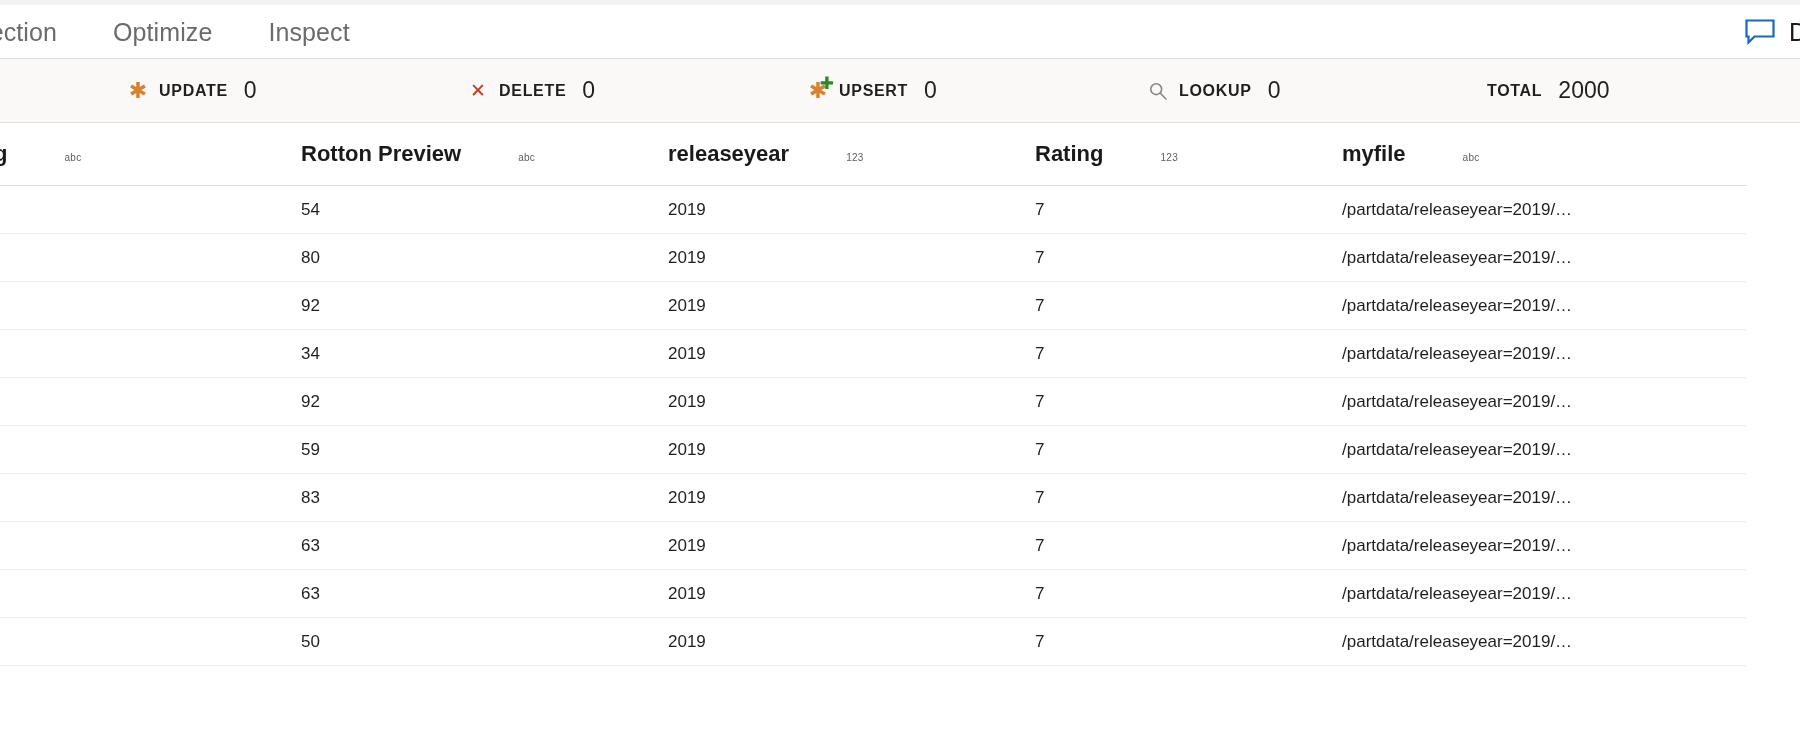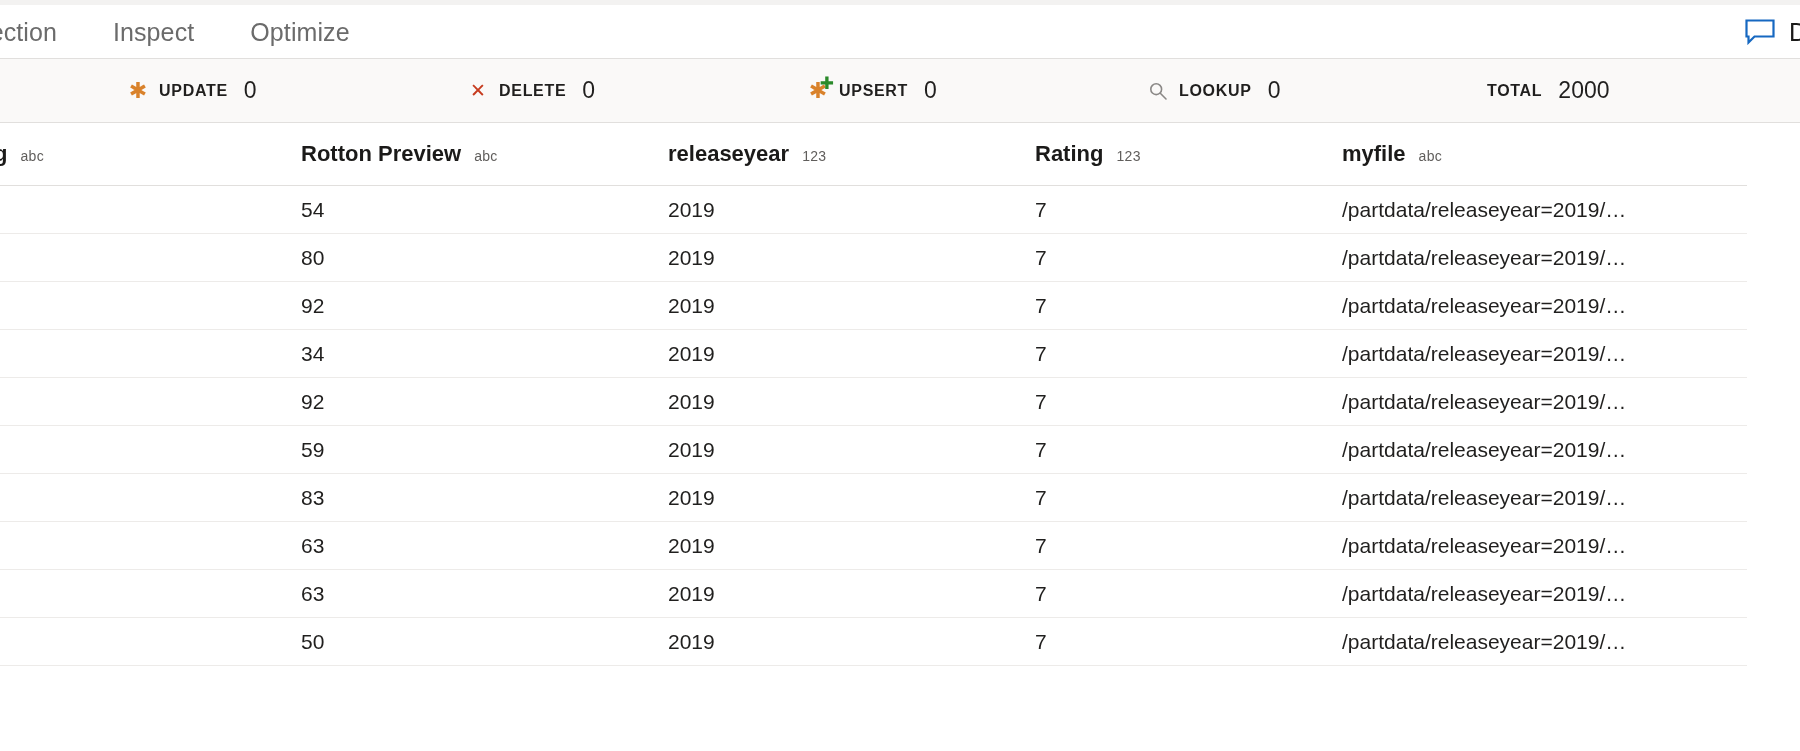--- a/index.html
+++ b/index.html
@@ -217,30 +217,31 @@
     align-items: baseline;
     gap: 13px;
   }
   .col-title {
     font-size: 22px;
     font-weight: 700;
     color: #1b1a19;
     white-space: nowrap;
   }
   .col-type {
-    font-size: 14px;
+    font-size: 10px;
     color: #605e5c;
     font-weight: 400;
     letter-spacing: 0.3px;
     white-space: nowrap;
+    margin-left: 44px;
   }
   table.datagrid td {
     height: 47px;
     border-bottom: 1px solid #edebe9;
-    font-size: 21px;
+    font-size: 17px;
     color: #201f1e;
     padding-left: 2px;
     white-space: nowrap;
     overflow: hidden;
   }
 
   .c-rating   { width: 360px; }
   .c-tomato   { width: 365px; }
   .c-year     { width: 365px; }
   .c-month    { width: 305px; }
@@ -252,24 +253,24 @@
 <div id="app">
 
   <div class="top-strip"></div>
 
   <div class="tabbar">
     <div class="tabs" id="tabs-container">
         <div class="tab">
           <span class="tab-label">jection</span>
         </div>
         <div class="tab">
+          <span class="tab-label">Optimize</span>
+        </div>
+        <div class="tab">
           <span class="tab-label">Inspect</span>
-        </div>
-        <div class="tab">
-          <span class="tab-label">Optimize</span>
         </div>
       </div>
 
     <div class="desc-btn">
       <span class="desc-icon">
         <svg width="30" height="26" viewBox="0 0 30 26">
           <path d="M1.5 1.5 H28.5 V17.5 H9.5 L3.5 23.5 V17.5 H1.5 Z" fill="none" stroke="#1668c1" stroke-width="2.2" stroke-linejoin="miter"></path>
         </svg>
       </span>
       <span class="desc-label">Descript</span>

